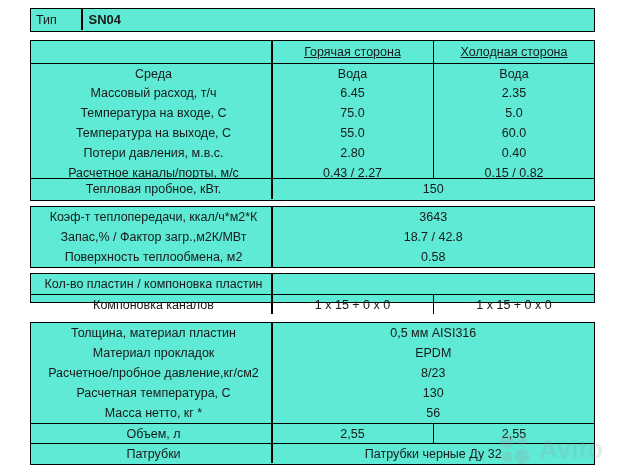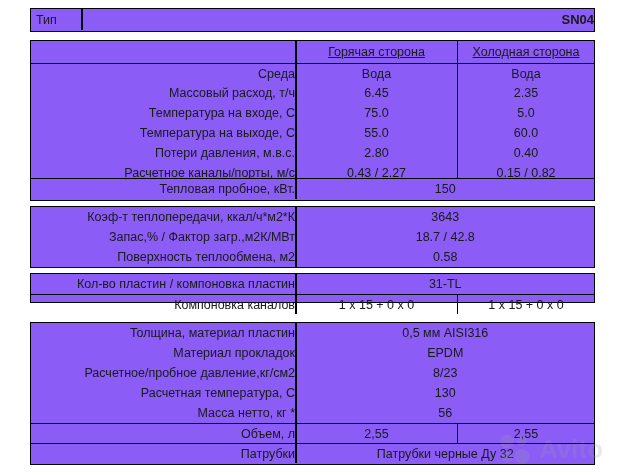--- a/index.html
+++ b/index.html
@@ -24,21 +24,21 @@
     height: 476px;
   }
 
   
   .block {
     position: absolute;
     left: 30px;
     width: 565px;
     border: 1.5px solid #000000;
     box-sizing: border-box;
-    background: #8b5cf6;
+    background: #5eead4;
   }
 
   .row {
     display: flex;
     height: 20px;
     box-sizing: border-box;
     align-items: center;
   }
   .row.sep-top {
     border-top: 1.5px solid #000000;
@@ -46,22 +46,21 @@
 
   .cell-label {
     width: 240px;
     flex: 0 0 240px;
     box-sizing: border-box;
     padding-left: 5px;
     font-size: 12.5px;
     line-height: 20px;
     white-space: nowrap;
     overflow: hidden;
-    text-align: right;
-    margin-left: 24px;
+    text-align: center;
   }
 
   .vdiv {
     flex: 0 0 1.5px;
     align-self: stretch;
     background: #000000;
   }
 
   .cell-val {
     flex: 1 1 0;
@@ -87,21 +86,21 @@
     white-space: nowrap;
   }
   .type-value {
     flex: 1 1 0;
     box-sizing: border-box;
     padding-left: 6px;
     font-size: 13px;
     font-weight: bold;
     line-height: 20px;
     white-space: nowrap;
-    text-align: right;
+    text-align: left;
   }
 
   
   .hdr-row { height: 22px; }
   .hdr-row .cell-label { line-height: 22px; }
   .hdr-row .cell-val { line-height: 22px; text-decoration: underline; }
 
   
   #watermark {
     position: absolute;
@@ -208,21 +207,20 @@
       <div class="cell-label">Поверхность теплообмена, м2</div>
       <div class="vdiv"></div>
       <div class="cell-val merged">0.58</div>
     </div>
   </div>
 
   <div class="block" id="block-plates" style="top:273px; height:30px;">
     <div class="row">
       <div class="cell-label">Кол-во пластин / компоновка пластин</div>
       <div class="vdiv"></div>
-      <div class="cell-val merged">31-TL</div>
     </div>
     <div class="row sep-top">
       <div class="cell-label">Компоновка каналов</div>
       <div class="vdiv"></div>
       <div class="cell-val hot">1 x 15 + 0 x 0</div>
       <div class="vdiv"></div>
       <div class="cell-val cold">1 x 15 + 0 x 0</div>
     </div>
   </div>
 

